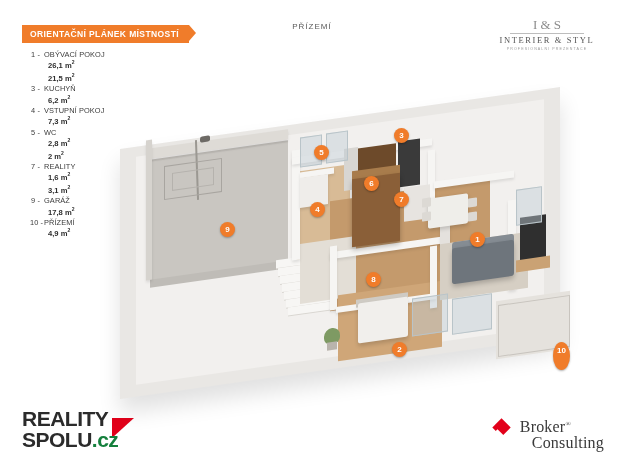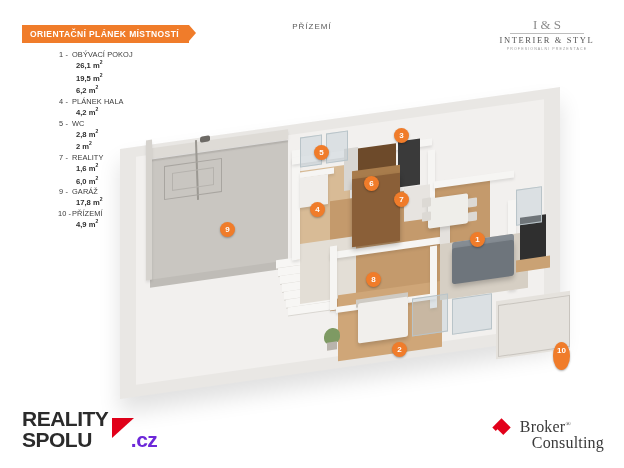--- a/index.html
+++ b/index.html
@@ -51,21 +51,20 @@
     left: 30px;
     top: 50px;
     width: 150px;
     z-index: 20;
   }
   .legend-item {
     font-size: 7.4px;
     color: #3b3b3b;
     line-height: 1.25;
     margin-bottom: 1.5px;
-    margin-left: 28px;
   }
   .legend-row {
     white-space: nowrap;
     letter-spacing: 0.1px;
   }
   .legend-num {
     display: inline-block;
     width: 10px;
     text-align: right;
     color: #3b3b3b;
@@ -503,21 +502,21 @@
     letter-spacing: -0.5px;
     line-height: 0.95;
   }
   #logo-reality .r2 {
     font-size: 21px;
     font-weight: bold;
     color: #2b2b2b;
     letter-spacing: -0.5px;
     line-height: 1;
   }
-  #logo-reality .r2 .cz { color: #6d28d9; padding-left: 39px; }
+  #logo-reality .r2 .cz { color: #15803d; }
   #logo-reality-mark {
     position: absolute;
     left: 112px;
     bottom: 30px;
     width: 0;
     height: 0;
     border-left: 22px solid #e2001a;
     border-bottom: 20px solid transparent;
   }
 
@@ -576,48 +575,51 @@
   <div id="legend-title">ORIENTAČNÍ PLÁNEK MÍSTNOSTÍ</div>
 
   <div id="legend-list">
     <div class="legend-item">
       <div class="legend-row">
         <span class="legend-num">1 -</span><span class="legend-name">OBÝVACÍ POKOJ</span>
       </div>
       <span class="legend-area"><span>26,1 m</span><sup>2</sup></span>
     </div>
     <div class="legend-item">
-      <span class="legend-area"><span>19,5 m</span><sup>2</sup></span>
-    </div>
-    <div class="legend-item">
+      <span class="legend-area"><span>21,5 m</span><sup>2</sup></span>
+    </div>
+    <div class="legend-item">
+      <div class="legend-row">
+        <span class="legend-num">3 -</span><span class="legend-name">KUCHYŇ</span>
+      </div>
       <span class="legend-area"><span>6,2 m</span><sup>2</sup></span>
     </div>
     <div class="legend-item">
       <div class="legend-row">
-        <span class="legend-num">4 -</span><span class="legend-name">PLÁNEK HALA</span>
+        <span class="legend-num">4 -</span><span class="legend-name">VSTUPNÍ POKOJ</span>
       </div>
-      <span class="legend-area"><span>4,2 m</span><sup>2</sup></span>
+      <span class="legend-area"><span>7,3 m</span><sup>2</sup></span>
     </div>
     <div class="legend-item">
       <div class="legend-row">
         <span class="legend-num">5 -</span><span class="legend-name">WC</span>
       </div>
       <span class="legend-area"><span>2,8 m</span><sup>2</sup></span>
     </div>
     <div class="legend-item">
       <span class="legend-area"><span>2 m</span><sup>2</sup></span>
     </div>
     <div class="legend-item">
       <div class="legend-row">
         <span class="legend-num">7 -</span><span class="legend-name">REALITY</span>
       </div>
       <span class="legend-area"><span>1,6 m</span><sup>2</sup></span>
     </div>
     <div class="legend-item">
-      <span class="legend-area"><span>6,0 m</span><sup>2</sup></span>
+      <span class="legend-area"><span>3,1 m</span><sup>2</sup></span>
     </div>
     <div class="legend-item">
       <div class="legend-row">
         <span class="legend-num">9 -</span><span class="legend-name">GARÁŽ</span>
       </div>
       <span class="legend-area"><span>17,8 m</span><sup>2</sup></span>
     </div>
     <div class="legend-item">
       <div class="legend-row">
         <span class="legend-num">10 -</span><span class="legend-name">PŘÍZEMÍ</span>

